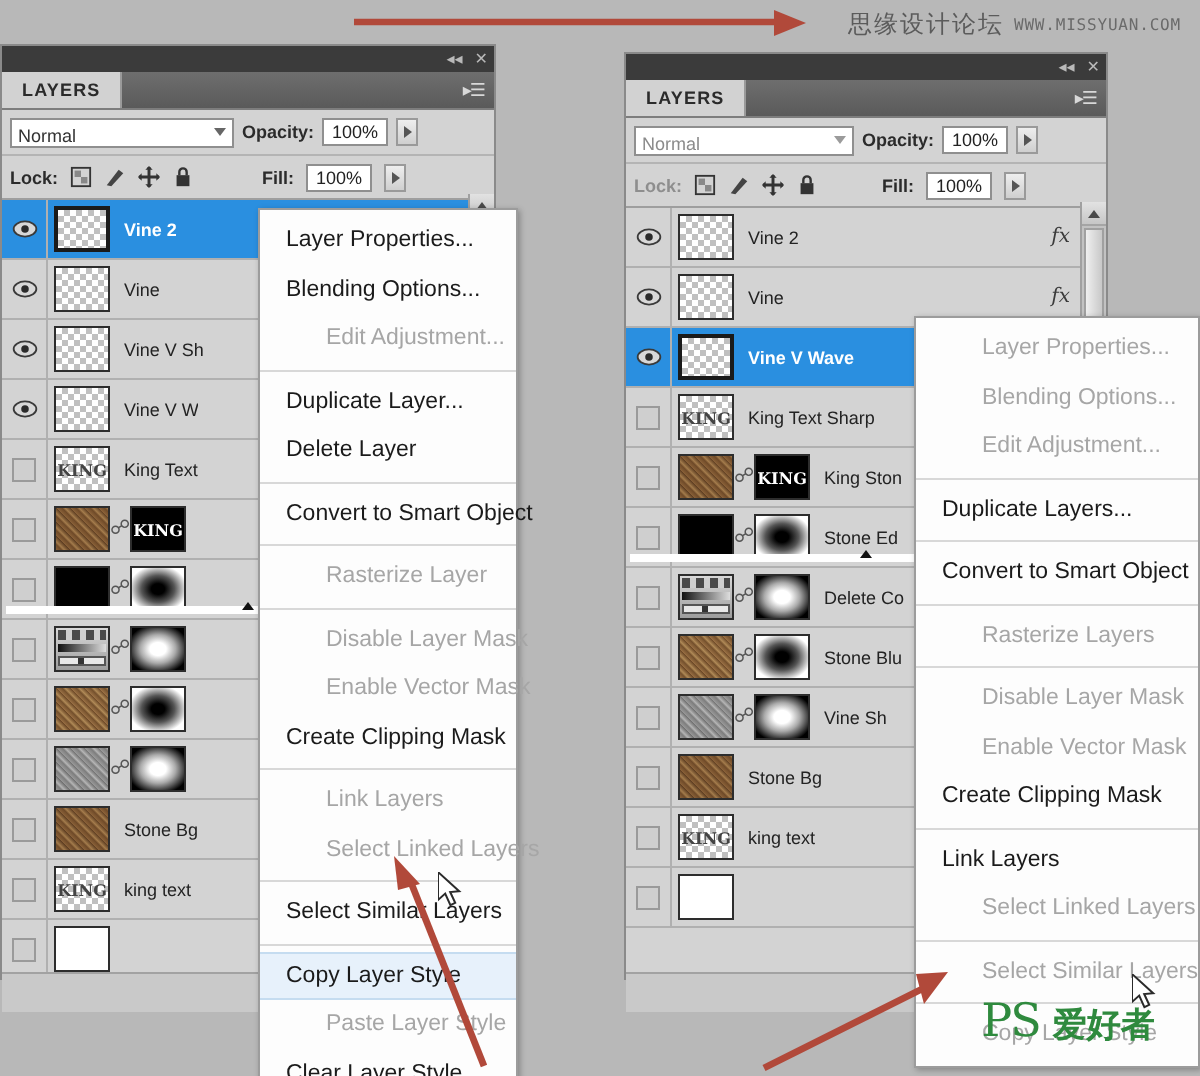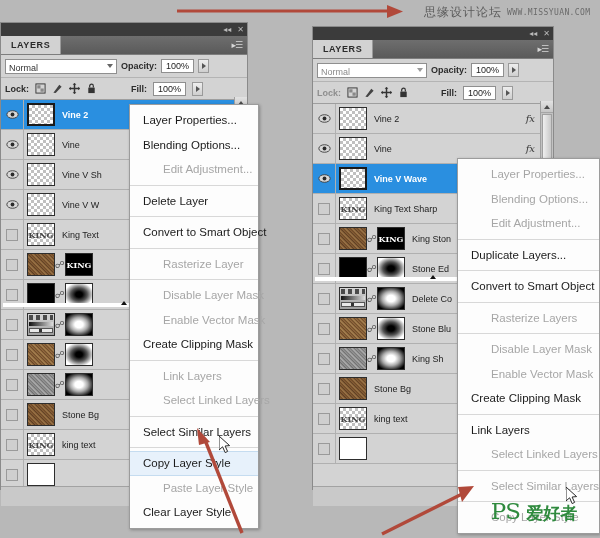--- a/index.html
+++ b/index.html
@@ -524,21 +524,21 @@
         <div class="maskthumb mask-dark"></div>
         <span class="lname">Stone Blu</span>
       </div>
       <div class="lrow">
         <div class="eyecell">
           <span class="eyebox"></span>
         </div>
         <div class="thumb thumb-gray"></div>
         <span class="linkicon">☍</span>
         <div class="maskthumb mask-light"></div>
-        <span class="lname">King Sh</span>
+        <span class="lname">Vine Sh</span>
       </div>
       <div class="lrow">
         <div class="eyecell">
           <span class="eyebox"></span>
         </div>
         <div class="thumb thumb-stone"></div>
         <span class="lname">Stone Bg</span>
       </div>
       <div class="lrow">
         <div class="eyecell">
@@ -566,20 +566,21 @@
     <span class="ficon">▣</span>
     <span class="ficon">◐</span>
   </div>
 </div>
 
 <div class="abs ctxmenu" id="left-ctx" style="left:129px;top:104px;width:130px;">
     <div class="ctxitem">Layer Properties...</div>
     <div class="ctxitem">Blending Options...</div>
     <div class="ctxitem disabled">Edit Adjustment...</div>
     <div class="ctxsep"></div>
+    <div class="ctxitem">Duplicate Layer...</div>
     <div class="ctxitem">Delete Layer</div>
     <div class="ctxsep"></div>
     <div class="ctxitem">Convert to Smart Object</div>
     <div class="ctxsep"></div>
     <div class="ctxitem disabled">Rasterize Layer</div>
     <div class="ctxsep"></div>
     <div class="ctxitem disabled">Disable Layer Mask</div>
     <div class="ctxitem disabled">Enable Vector Mask</div>
     <div class="ctxitem">Create Clipping Mask</div>
     <div class="ctxsep"></div>

